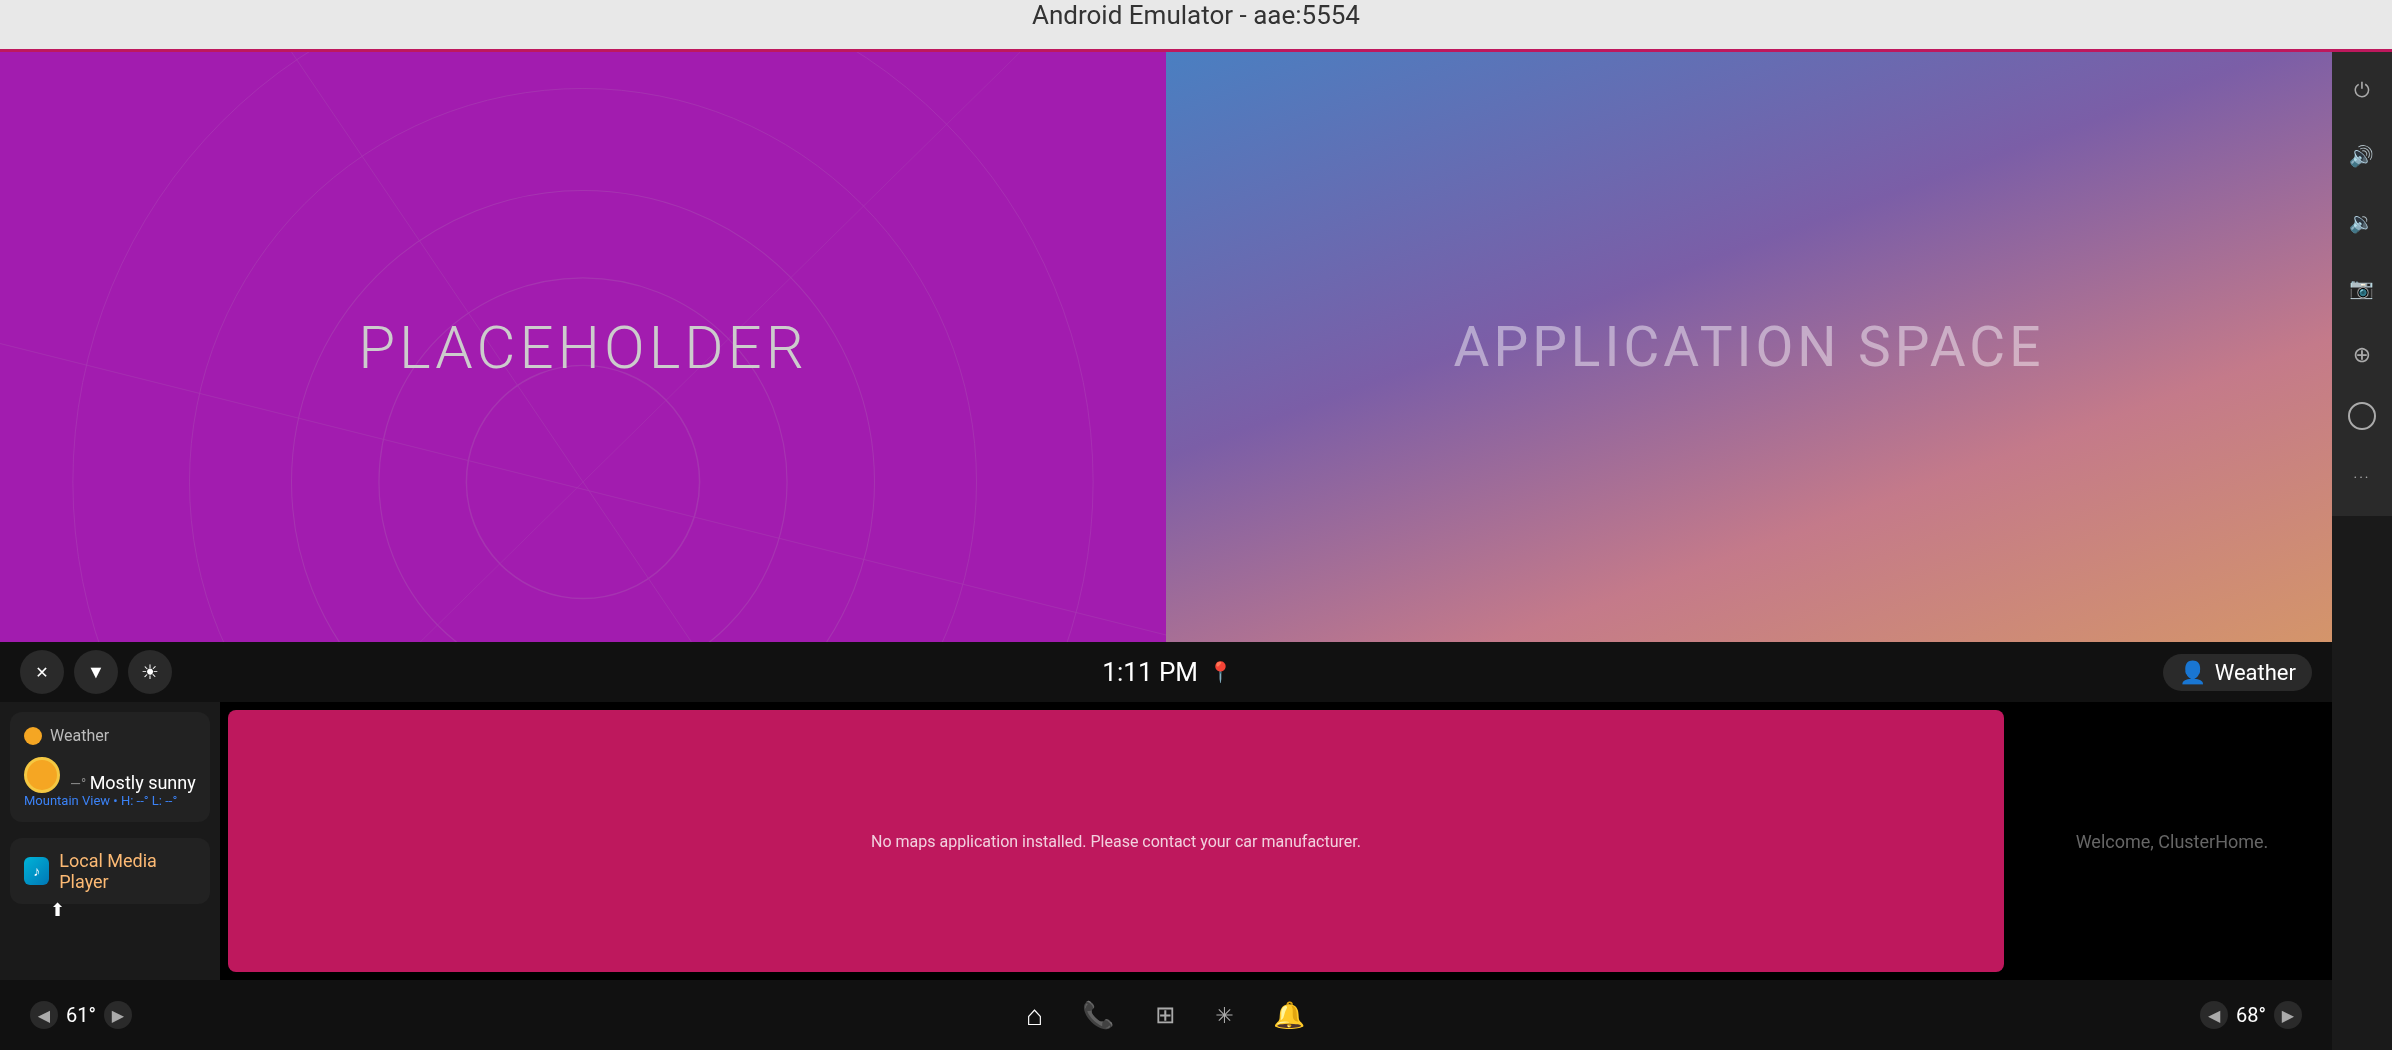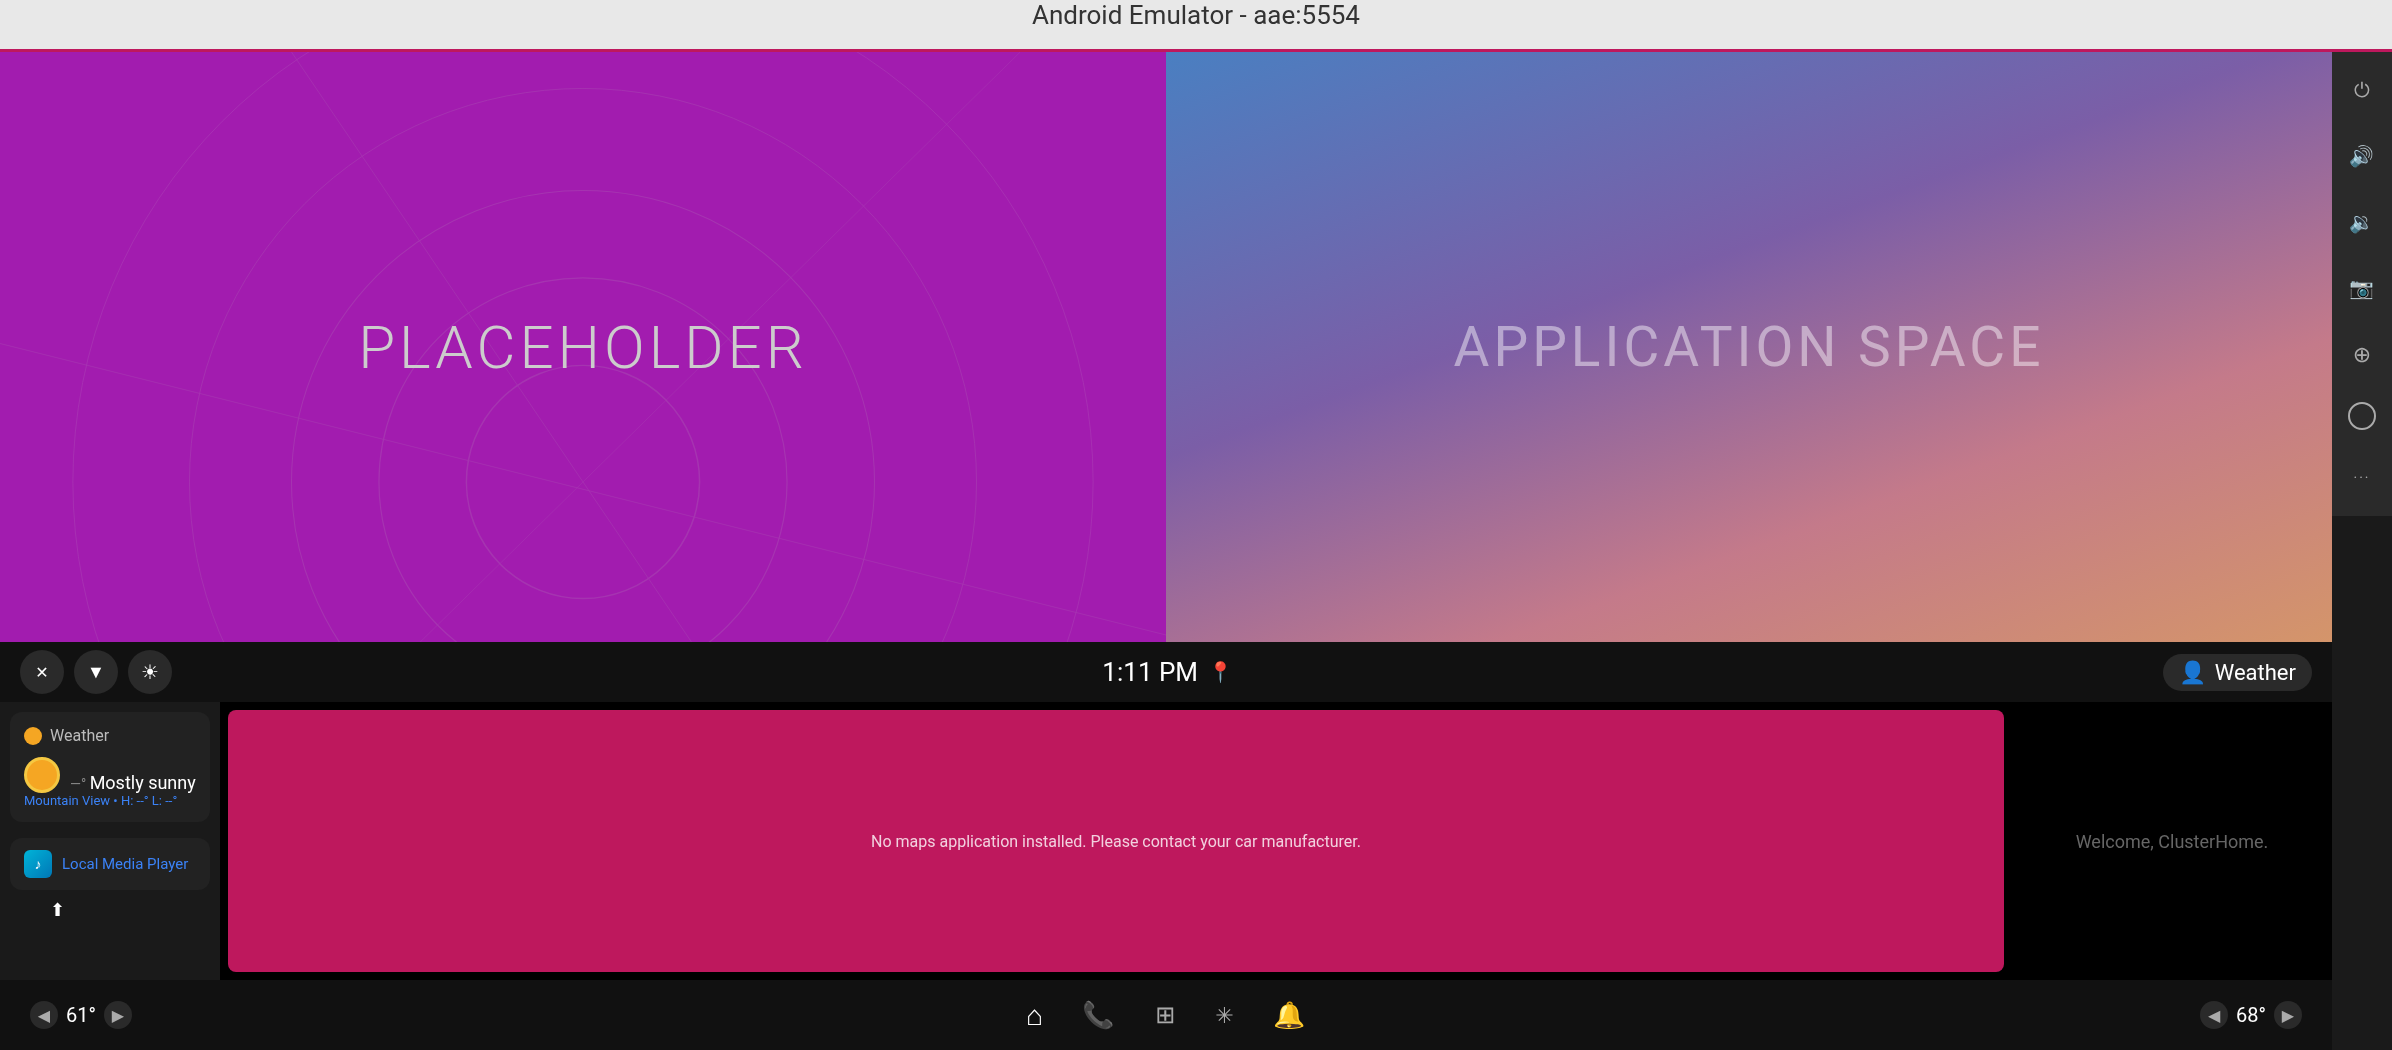--- a/index.html
+++ b/index.html
@@ -252,22 +252,22 @@
       height: 28px;
       background: linear-gradient(135deg, #00b4d8, #0077b6);
       border-radius: 6px;
       display: flex;
       align-items: center;
       justify-content: center;
       color: #fff;
       font-size: 14px;
     }
     #media-label {
-      color: #3b82f6;
-      font-size: 15px;
+      color: #fdba74;
+      font-size: 18px;
     }
 
     
     #map-area {
       flex: 1;
       background: #be185d;
       margin: 8px;
       border-radius: 8px;
       display: flex;
       align-items: center;

